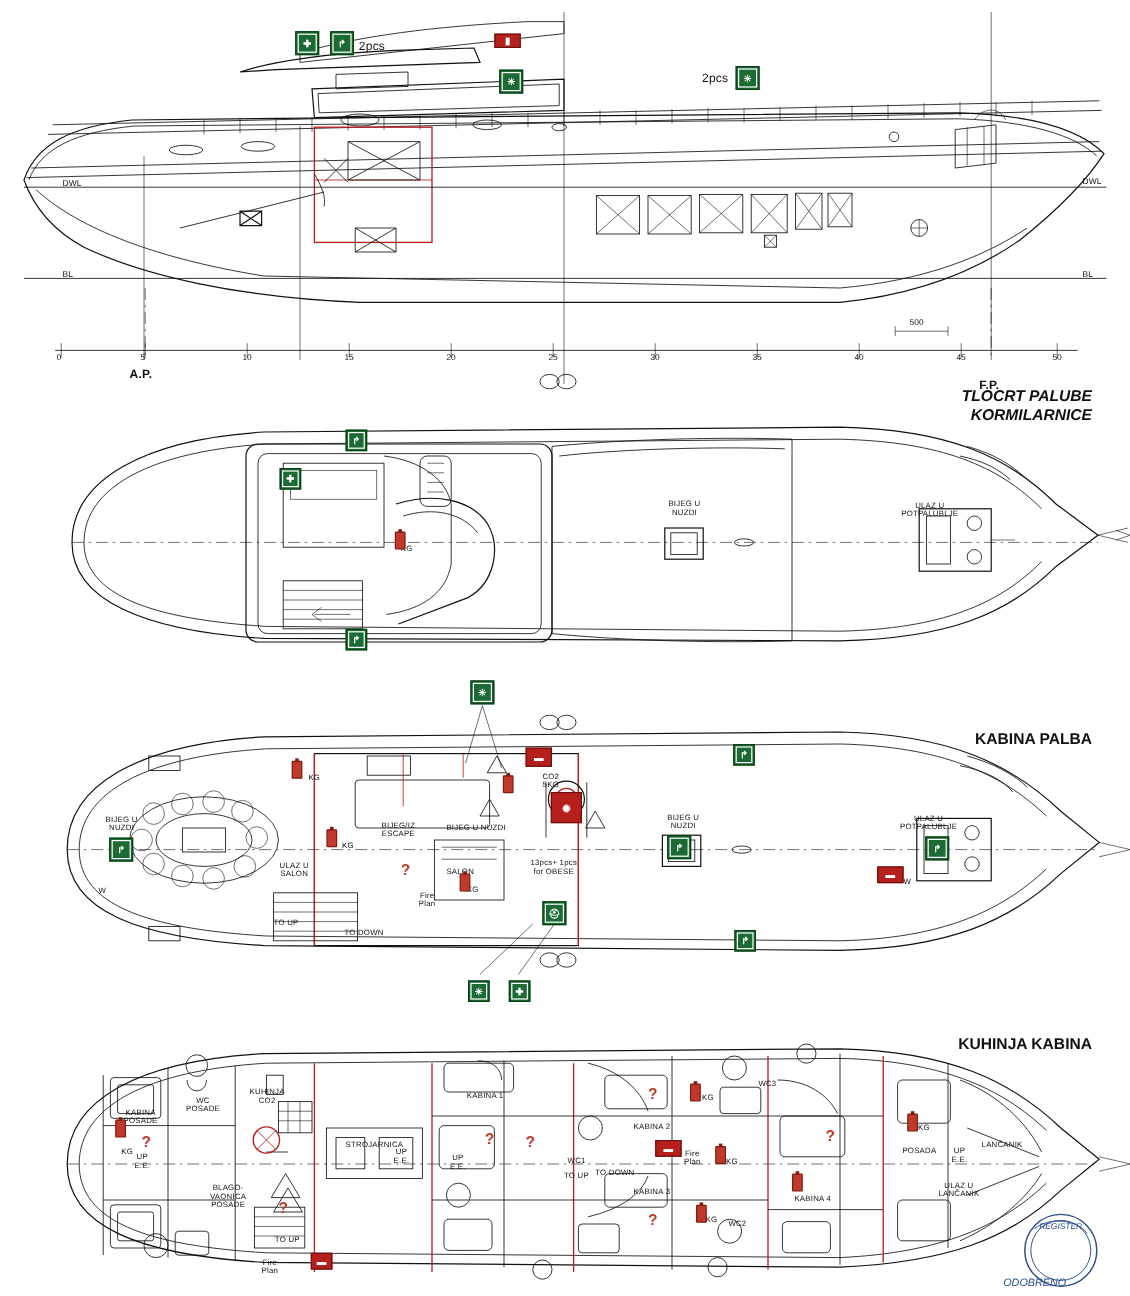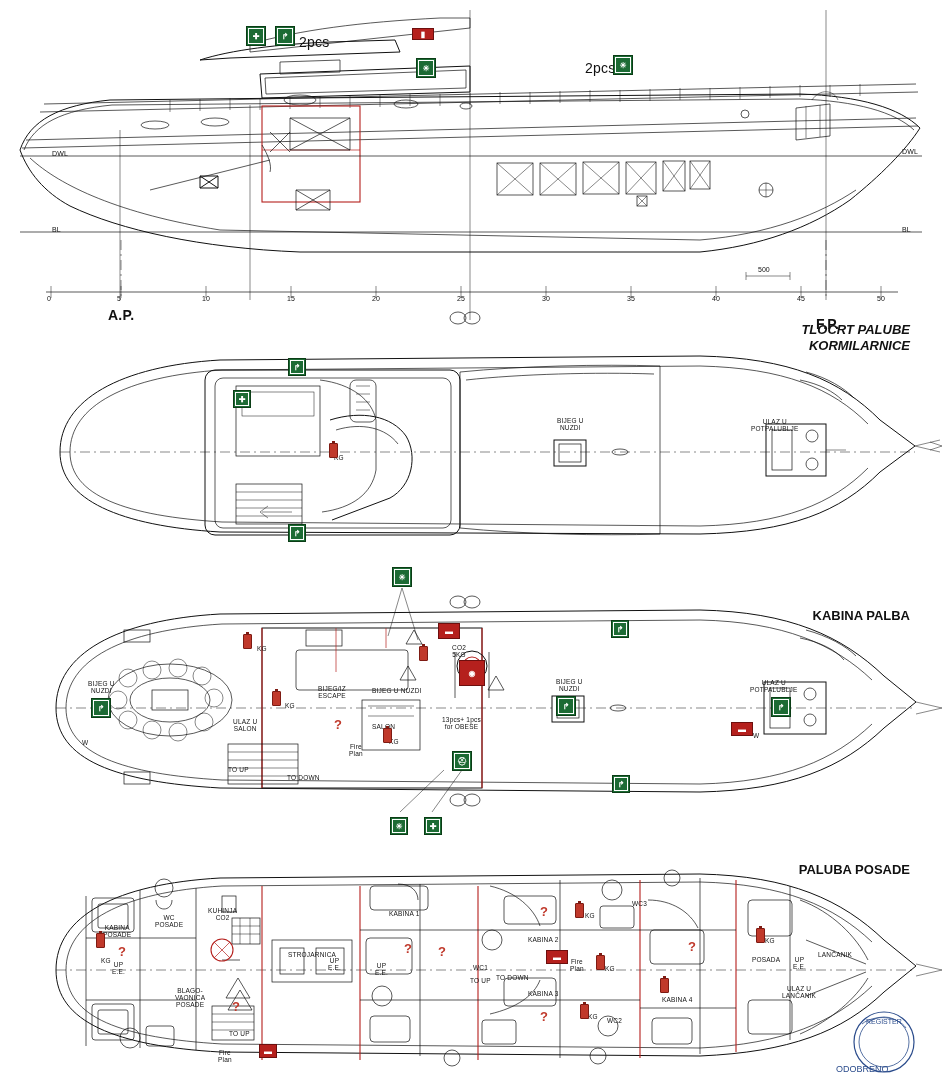--- a/index.html
+++ b/index.html
@@ -1,33 +1,33 @@
 <!DOCTYPE html>
 <html><head>
 <meta charset="utf-8">
 <style>
   html,body{margin:0;padding:0;background:#ffffff;}
   body{width:942px;height:1080px;position:relative;overflow:hidden;
        font-family:"Liberation Sans",sans-serif;color:#111;}
   .plan{position:absolute;left:0;top:0;width:942px;height:1080px;}
   svg{display:block;}
-  .lbl{position:absolute;font-size:14px;letter-spacing:.2px;color:#111;white-space:pre;line-height:1.05;}
+  .lbl{position:absolute;font-size:10px;letter-spacing:.2px;color:#111;white-space:pre;line-height:1.05;}
   .lbl.b{font-weight:bold;}
   .title{position:absolute;font-size:13px;font-weight:bold;color:#111;text-align:right;line-height:1.25;white-space:pre;}
   .sign{position:absolute;border:1px solid #0b3d16;box-sizing:border-box;}
   .sign.green{background:#1c6b34;}
   .sign.red{background:#b5201d;border-color:#6d0f0e;}
   .sign .g{position:absolute;inset:1px;border:1px solid #ffffff;box-sizing:border-box;}
   .glyph{position:absolute;inset:0;display:flex;align-items:center;justify-content:center;
          color:#fff;font-size:8px;font-weight:bold;}
   .ext{position:absolute;width:7px;height:13px;background:#c0392b;border:1px solid #7e1b13;border-radius:1px;}
   .ext:after{content:"";position:absolute;left:2px;top:-3px;width:3px;height:3px;background:#7e1b13;}
   .qm{position:absolute;color:#c0392b;font-size:13px;font-weight:bold;line-height:1;}
   .dim{position:absolute;font-size:7px;color:#111;}
-  .stamp{position:absolute;right:10px;bottom:2px;width:110px;height:70px;}
+  .stamp{position:absolute;right:10px;bottom:2px;width:110px;height:70px;font-style:italic;}
 </style>
 </head>
 <body>
 
 <div class="plan">
 <svg width="942" height="1080" viewBox="0 0 942 1080" xmlns="http://www.w3.org/2000/svg">
   <defs>
     <style type="text/css">
       .k{fill:none;stroke:#111;stroke-width:1}
       .kt{fill:none;stroke:#111;stroke-width:.7}
@@ -330,21 +330,21 @@
     <circle class="kt" cx="452" cy="1058" r="8"></circle>
     <circle class="kt" cx="598" cy="1056" r="8"></circle>
     <circle class="kt" cx="672" cy="878" r="8"></circle>
   </g>
 </svg>
 </div>
 
 <div class="title" style="left:660px;top:322px;width:250px;font-style:italic;">TLOCRT PALUBE
 KORMILARNICE</div>
 <div class="title" style="left:660px;top:608px;width:250px;">KABINA PALBA</div>
-<div class="title" style="left:660px;top:862px;width:250px;">PALUBA POSADE</div>
+<div class="title" style="left:660px;top:862px;width:250px;">KUHINJA KABINA</div>
 
 <div class="lbl" style="left:52px;top:150px;font-size:7px;">DWL</div>
 <div class="lbl" style="left:902px;top:148px;font-size:7px;">DWL</div>
 <div class="lbl" style="left:52px;top:226px;font-size:7px;">BL</div>
 <div class="lbl" style="left:902px;top:226px;font-size:7px;">BL</div>
 <div class="lbl b" style="left:108px;top:308px;">A.P.</div>
 <div class="lbl b" style="left:816px;top:317px;">F.P.</div>
 <div class="dim" style="left:758px;top:266px;">500</div>
 <div class="lbl" style="left:299px;top:35px;">2pcs</div>
 <div class="lbl" style="left:585px;top:61px;">2pcs</div>

